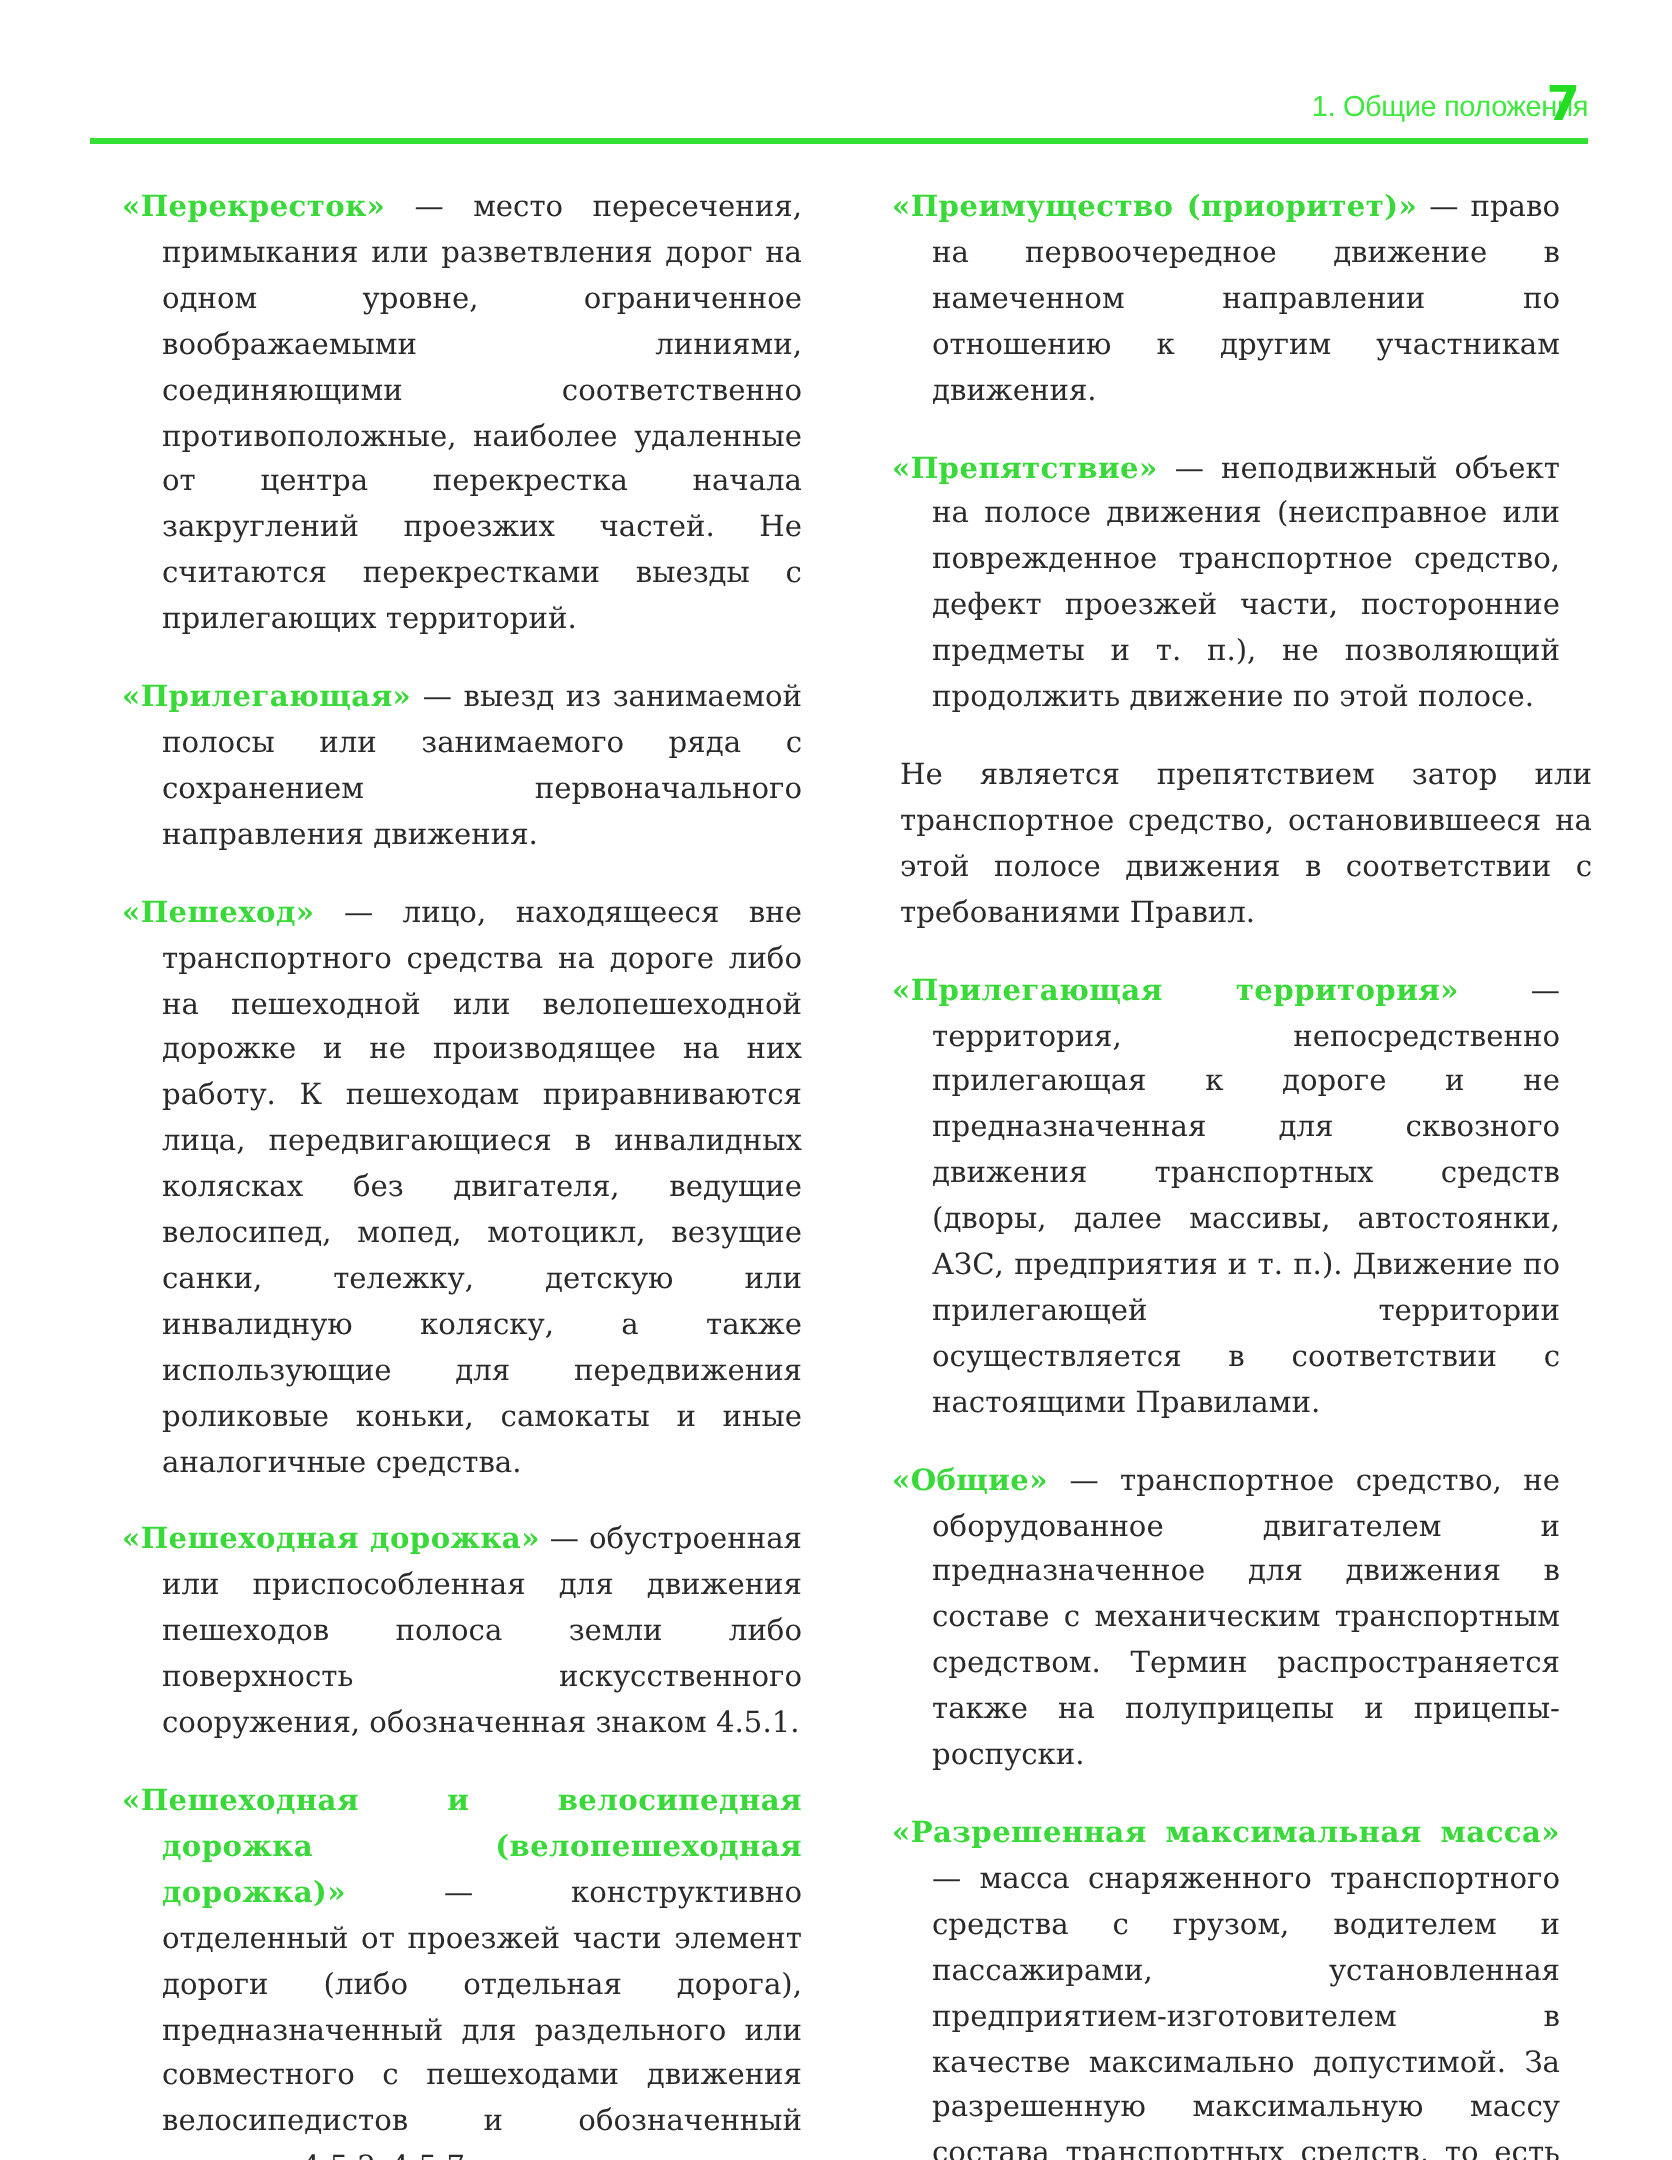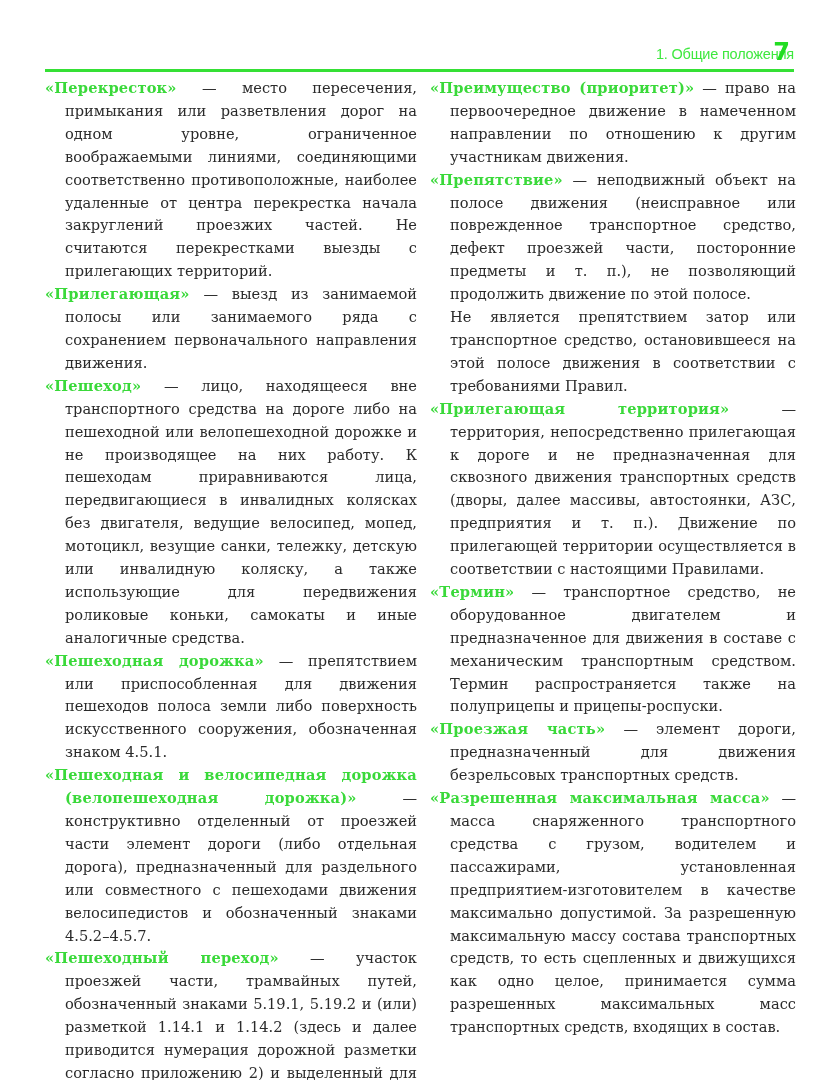--- a/index.html
+++ b/index.html
@@ -8,45 +8,44 @@
   .header { position: absolute; left: 45px; top: 0; width: 749px; height: 72px; }
   .running-title { position: absolute; left: 0; right: 0; top: 46px; text-align: right;
          font-family: "Liberation Sans", sans-serif; font-size: 14.5px; font-weight: 300;
          color: #3ee83e; letter-spacing: -0.2px; }
   .page-number { position: absolute; right: 4px; top: 38px;
          font-family: "DejaVu Sans", sans-serif; font-size: 24px; font-weight: bold; color: #22dd22; }
   .rule { position: absolute; left: 0; right: 0; top: 69px; height: 3px; background: #35e035; }
   .col { position: absolute; top: 77px; font-size: 14.6px; line-height: 22.9px; text-align: justify; }
   .col-left { left: 45px; width: 372px; }
   .col-right { left: 430px; width: 366px; }
-  .entry { margin: 0; padding-left: 20px; text-indent: -20px; hyphens: manual; }
+  .entry { margin: 16px; padding-left: 20px; text-indent: -20px; hyphens: manual; }
   .term { color: #3ad93a; font-weight: bold; letter-spacing: 0.2px; }
   .para { margin: 0; padding-left: 20px; }
 </style>
 </head>
 <body>
 
 <div class="header">
   <div class="running-title">1. Общие положения</div>
   <div class="page-number">7</div>
   <div class="rule"></div>
 </div>
 
 <div class="col col-left">
   <p class="entry"><span class="term">«Перекресток»</span><span> — место пересечения, примыкания или разветвления дорог на одном уровне, ограниченное воображаемыми линиями, соединяющими соответственно противоположные, наиболее удаленные от центра перекрестка начала закруглений проезжих частей. Не считаются перекрестками выезды с прилегающих территорий.</span></p>
   <p class="entry"><span class="term">«Прилегающая»</span><span> — выезд из занимаемой полосы или занимаемого ряда с сохранением первоначального направления движения.</span></p>
   <p class="entry"><span class="term">«Пешеход»</span><span> — лицо, находящееся вне транспортного средства на дороге либо на пешеходной или велопешеходной дорожке и не производящее на них работу. К пешеходам приравниваются лица, передвигающиеся в инвалидных колясках без двигателя, ведущие велосипед, мопед, мотоцикл, везущие санки, тележку, детскую или инвалидную коляску, а также использующие для передвижения роликовые коньки, самокаты и иные аналогичные средства.</span></p>
-  <p class="entry"><span class="term">«Пешеходная дорожка»</span><span> — препятствием или приспособленная для движения пешеходов полоса земли либо поверхность искусственного сооружения, обозначенная знаком 4.5.1.</span></p>
+  <p class="entry"><span class="term">«Пешеходная дорожка»</span><span> — обустроенная или приспособленная для движения пешеходов полоса земли либо поверхность искусственного сооружения, обозначенная знаком 4.5.1.</span></p>
   <p class="entry"><span class="term">«Пешеходная и велосипедная дорожка (велопешеходная дорожка)»</span><span> — конструктивно отделенный от проезжей части элемент дороги (либо отдельная дорога), предназначенный для раздельного или совместного с пешеходами движения велосипедистов и обозначенный знаками 4.5.2–4.5.7.</span></p>
   <p class="entry"><span class="term">«Пешеходный переход»</span><span> — участок проезжей части, трамвайных путей, обозначенный знаками 5.19.1, 5.19.2 и (или) разметкой 1.14.1 и 1.14.2 (здесь и далее приводится нумерация дорожной разметки согласно приложению 2) и выделенный для движения пешеходов через дорогу. При отсутствии разметки ширина пешеходного перехода определяется расстоянием между знаками 5.19.1 и 5.19.2.</span></p>
 
 </div>
 
 <div class="col col-right">
   <p class="entry"><span class="term">«Преимущество (приоритет)»</span><span> — право на первоочередное движение в намеченном направлении по отношению к другим участникам движения.</span></p>
   <p class="entry"><span class="term">«Препятствие»</span><span> — неподвижный объект на полосе движения (неисправное или поврежденное транспортное средство, дефект проезжей части, посторонние предметы и т. п.), не позволяющий продолжить движение по этой полосе.</span></p>
   <p class="para">Не является препятствием затор или транспортное средство, остановившееся на этой полосе движения в соответствии с требованиями Правил.</p>
   <p class="entry"><span class="term">«Прилегающая территория»</span><span> — территория, непосредственно прилегающая к дороге и не предназначенная для сквозного движения транспортных средств (дворы, далее массивы, автостоянки, АЗС, предприятия и т. п.). Движение по прилегающей территории осуществляется в соответствии с настоящими Правилами.</span></p>
-  <p class="entry"><span class="term">«Термин»</span><span> — транспортное средство, не оборудованное двигателем и предназначенное для движения в составе с механическим транспортным средством. Термин распространяется также на полуприцепы и прицепы-роспуски.</span></p>
-  <p class="entry"><span class="term">«Проезжая часть»</span><span> — элемент дороги, предназначенный для движения безрельсовых транспортных средств.</span></p>
+  <p class="entry"><span class="term">«Общие»</span><span> — транспортное средство, не оборудованное двигателем и предназначенное для движения в составе с механическим транспортным средством. Термин распространяется также на полуприцепы и прицепы-роспуски.</span></p>
   <p class="entry"><span class="term">«Разрешенная максимальная масса»</span><span> — масса снаряженного транспортного средства с грузом, водителем и пассажирами, установленная предприятием-изготовителем в качестве максимально допустимой. За разрешенную максимальную массу состава транспортных средств, то есть сцепленных и движущихся как одно целое, принимается сумма разрешенных максимальных масс транспортных средств, входящих в состав.</span></p>
 
 </div>
 
 </body></html>

